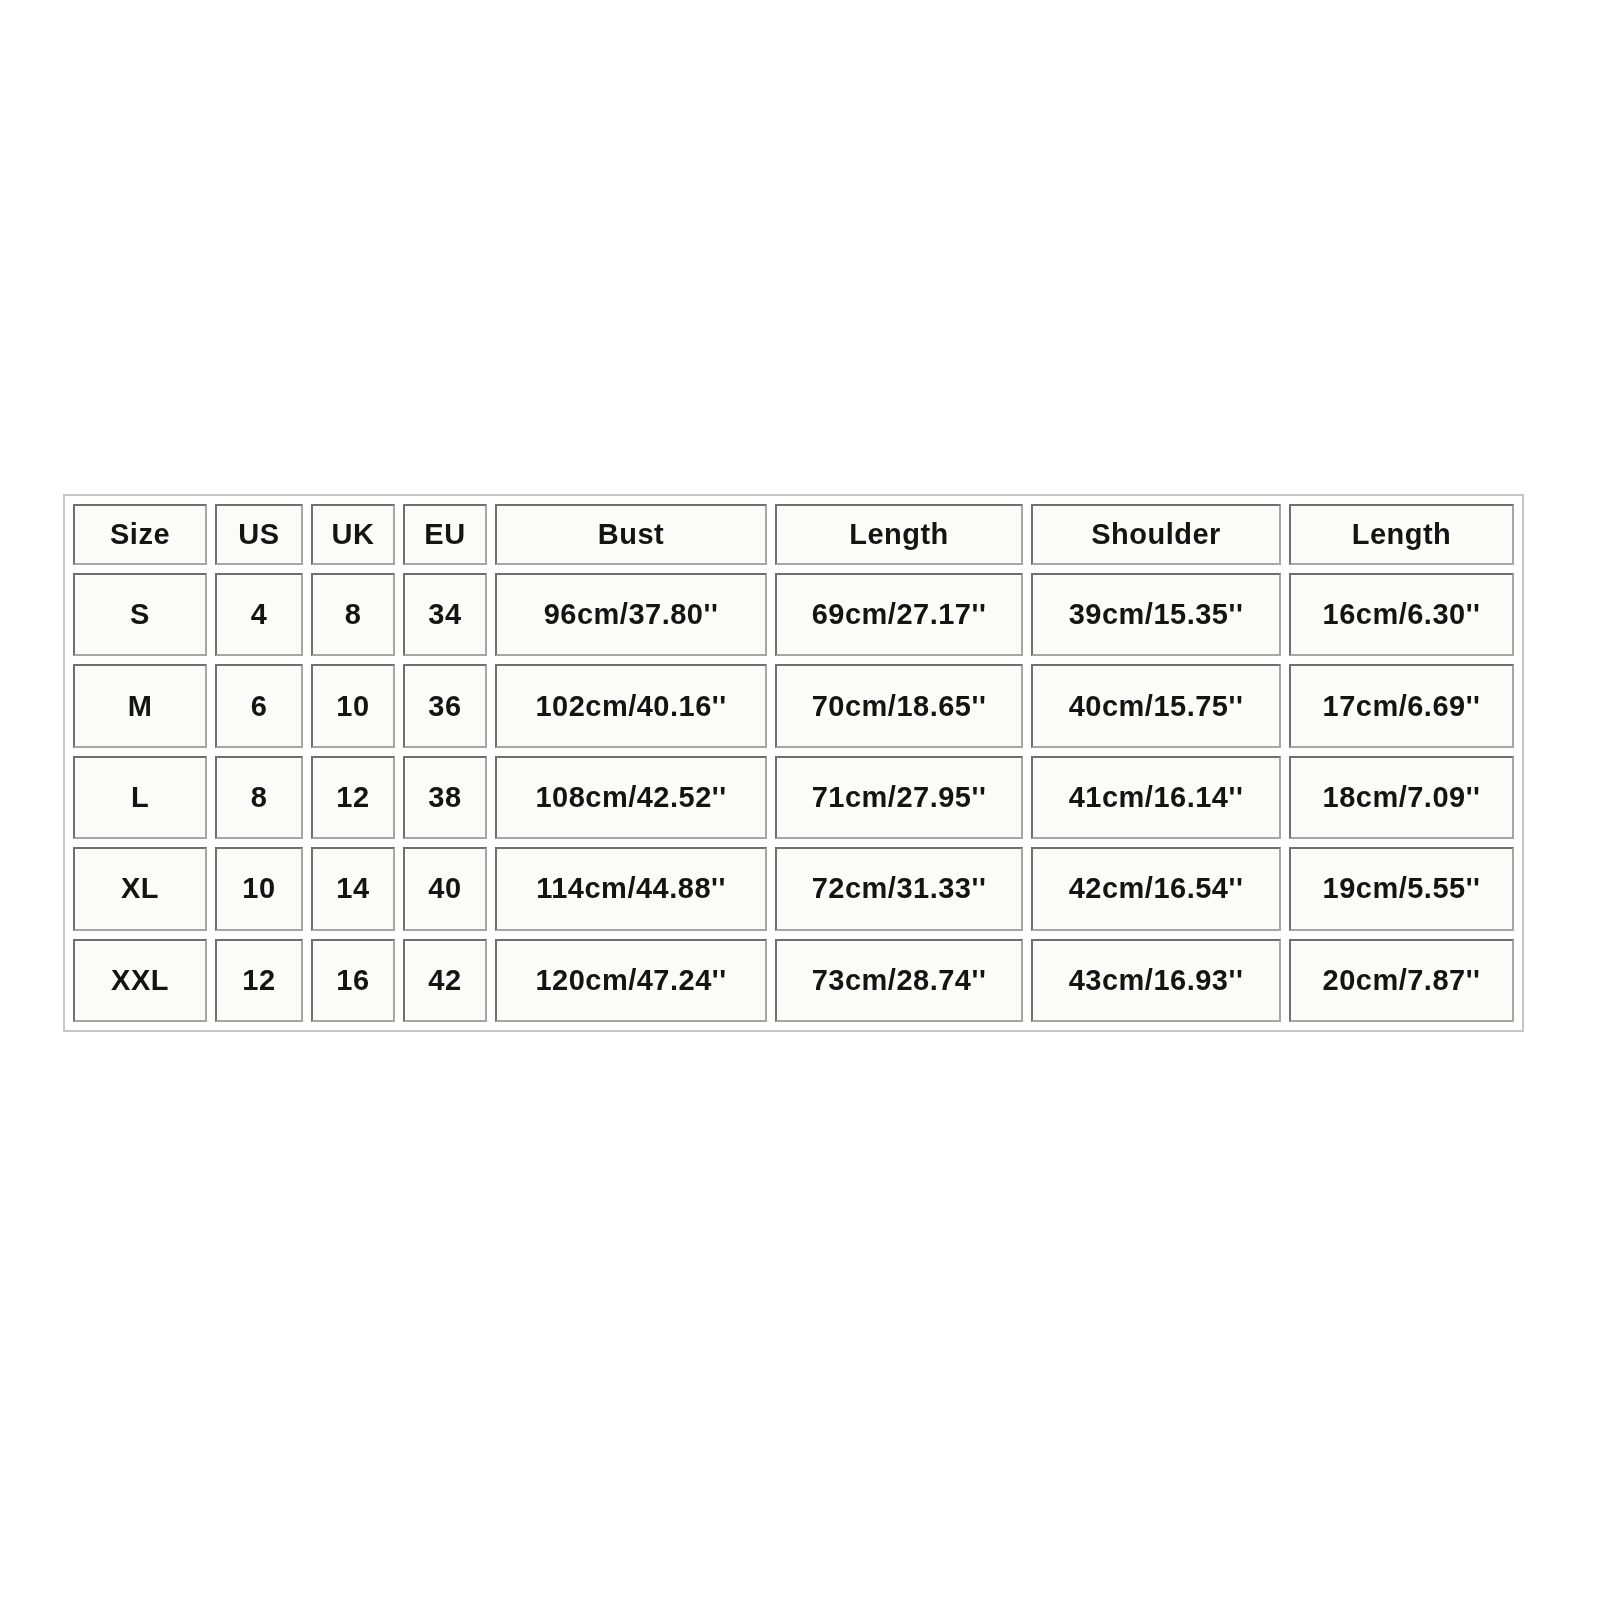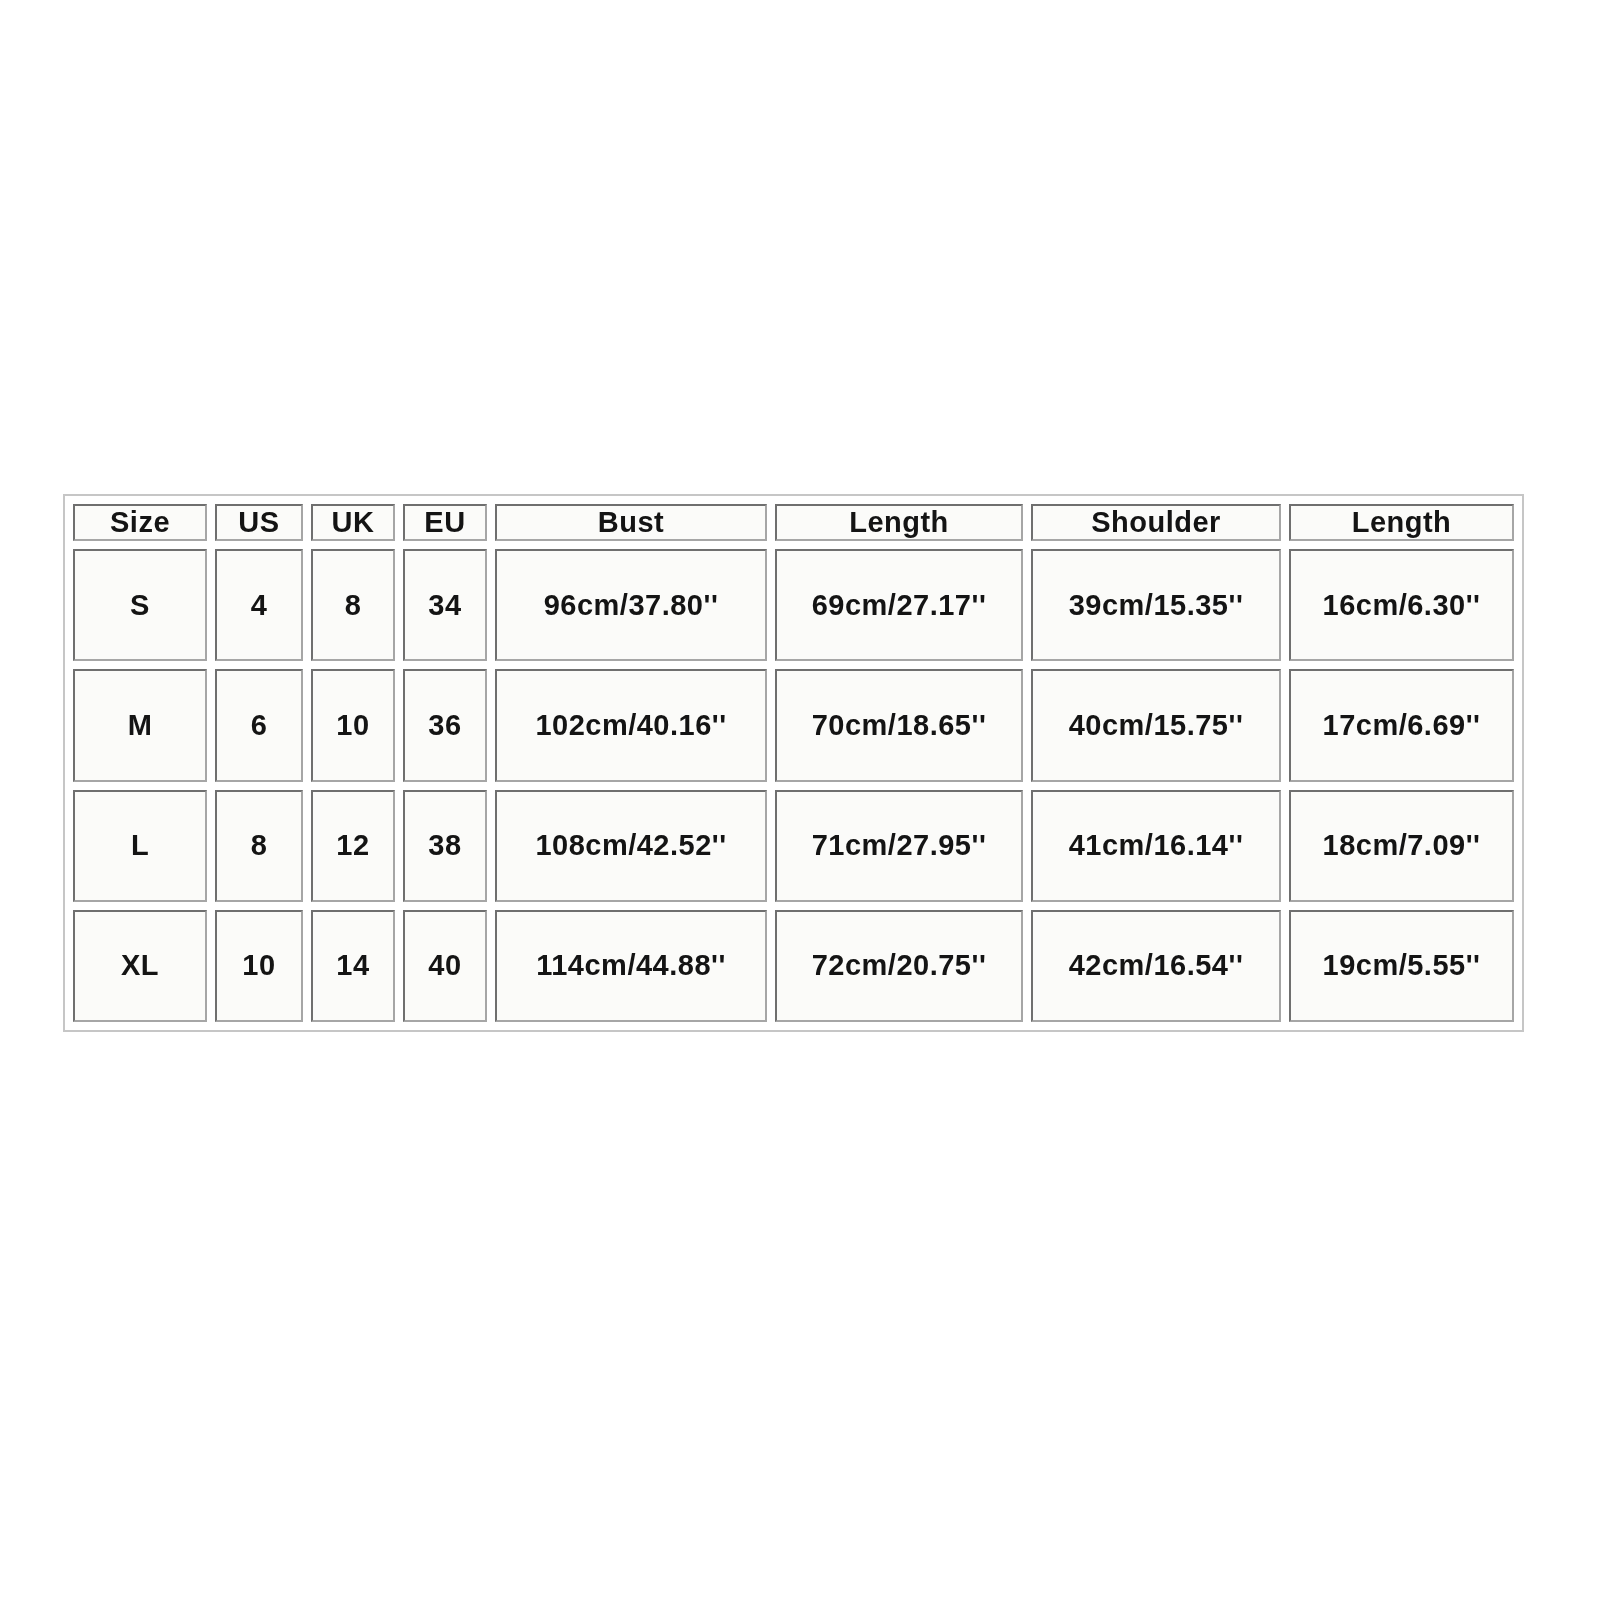--- a/index.html
+++ b/index.html
@@ -34,21 +34,21 @@
   th, td {
     border: 2px solid;
     border-color: var(--cell-border-dark, #6f6f6f) var(--cell-border-light, #a6a6a6)
                   var(--cell-border-light, #a6a6a6) var(--cell-border-dark, #6f6f6f);
     background: var(--cell-background, #fbfbf9);
     color: var(--text, #141414);
     font-weight: 700;
     font-size: 29px;
     text-align: center;
     vertical-align: middle;
-    padding: 0;
+    padding: 12px;
     letter-spacing: 0.5px;
     white-space: nowrap;
     overflow: hidden;
   }
 </style>
 </head>
 <body>
 
 <div class="canvas">
   <table class="size-chart">
@@ -104,19 +104,29 @@
           <td>71cm/27.95''</td>
           <td>41cm/16.14''</td>
           <td>18cm/7.09''</td>
         </tr>
         <tr>
           <td>XL</td>
           <td>10</td>
           <td>14</td>
           <td>40</td>
           <td>114cm/44.88''</td>
-          <td>72cm/20.75''</td>
+          <td>72cm/31.33''</td>
           <td>42cm/16.54''</td>
           <td>19cm/5.55''</td>
+        </tr>
+        <tr>
+          <td>XXL</td>
+          <td>12</td>
+          <td>16</td>
+          <td>42</td>
+          <td>120cm/47.24''</td>
+          <td>73cm/28.74''</td>
+          <td>43cm/16.93''</td>
+          <td>20cm/7.87''</td>
         </tr>
       </tbody>
   </table>
 </div>
 
 </body></html>

